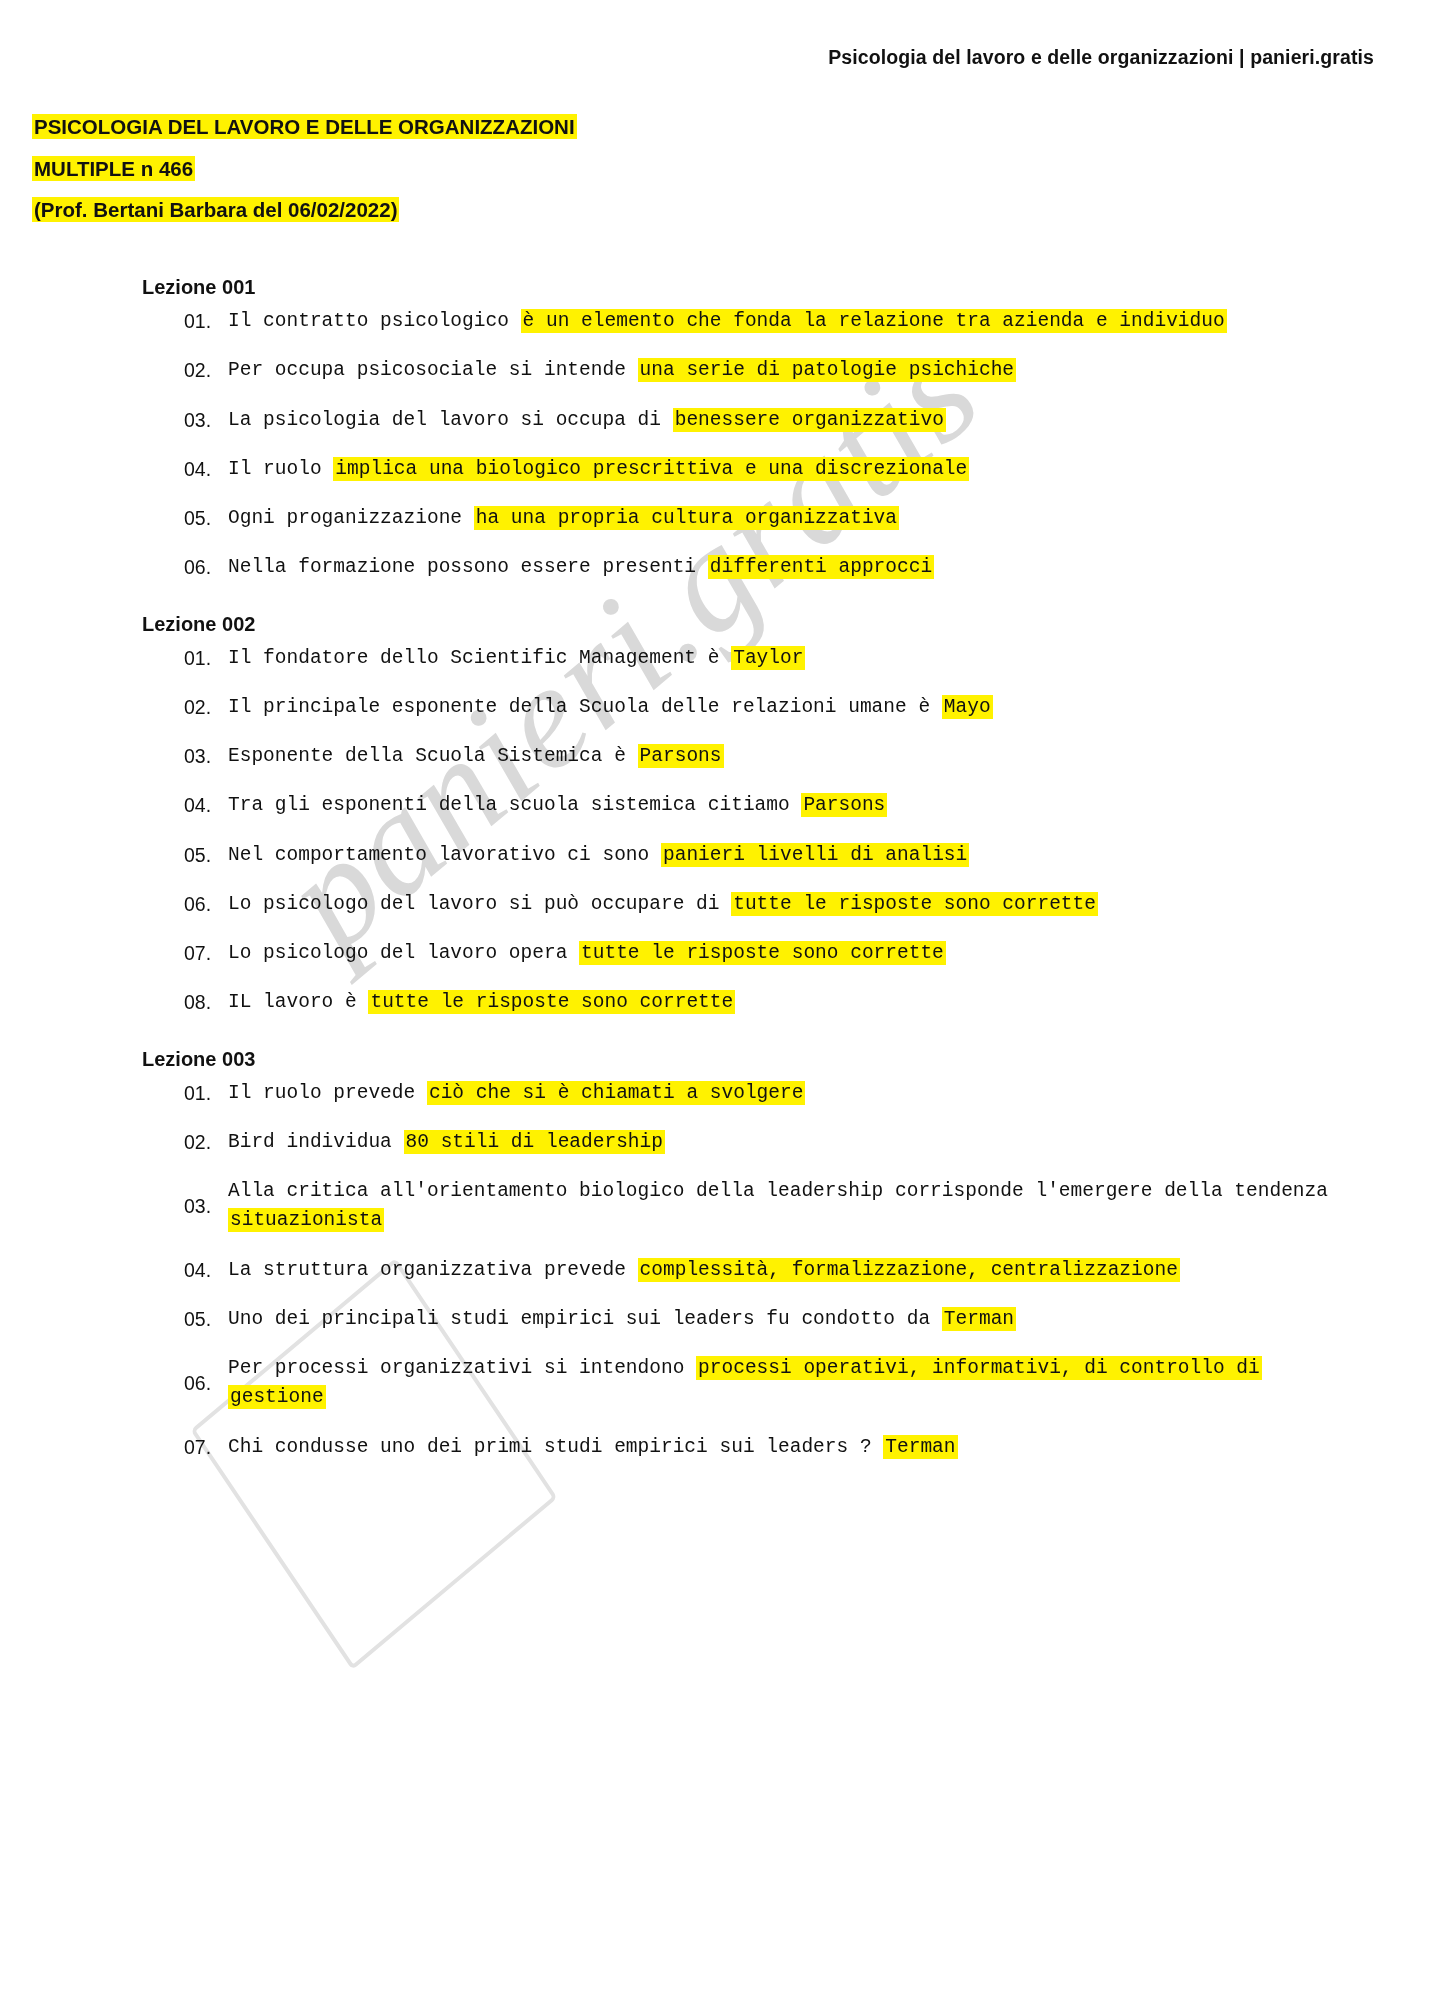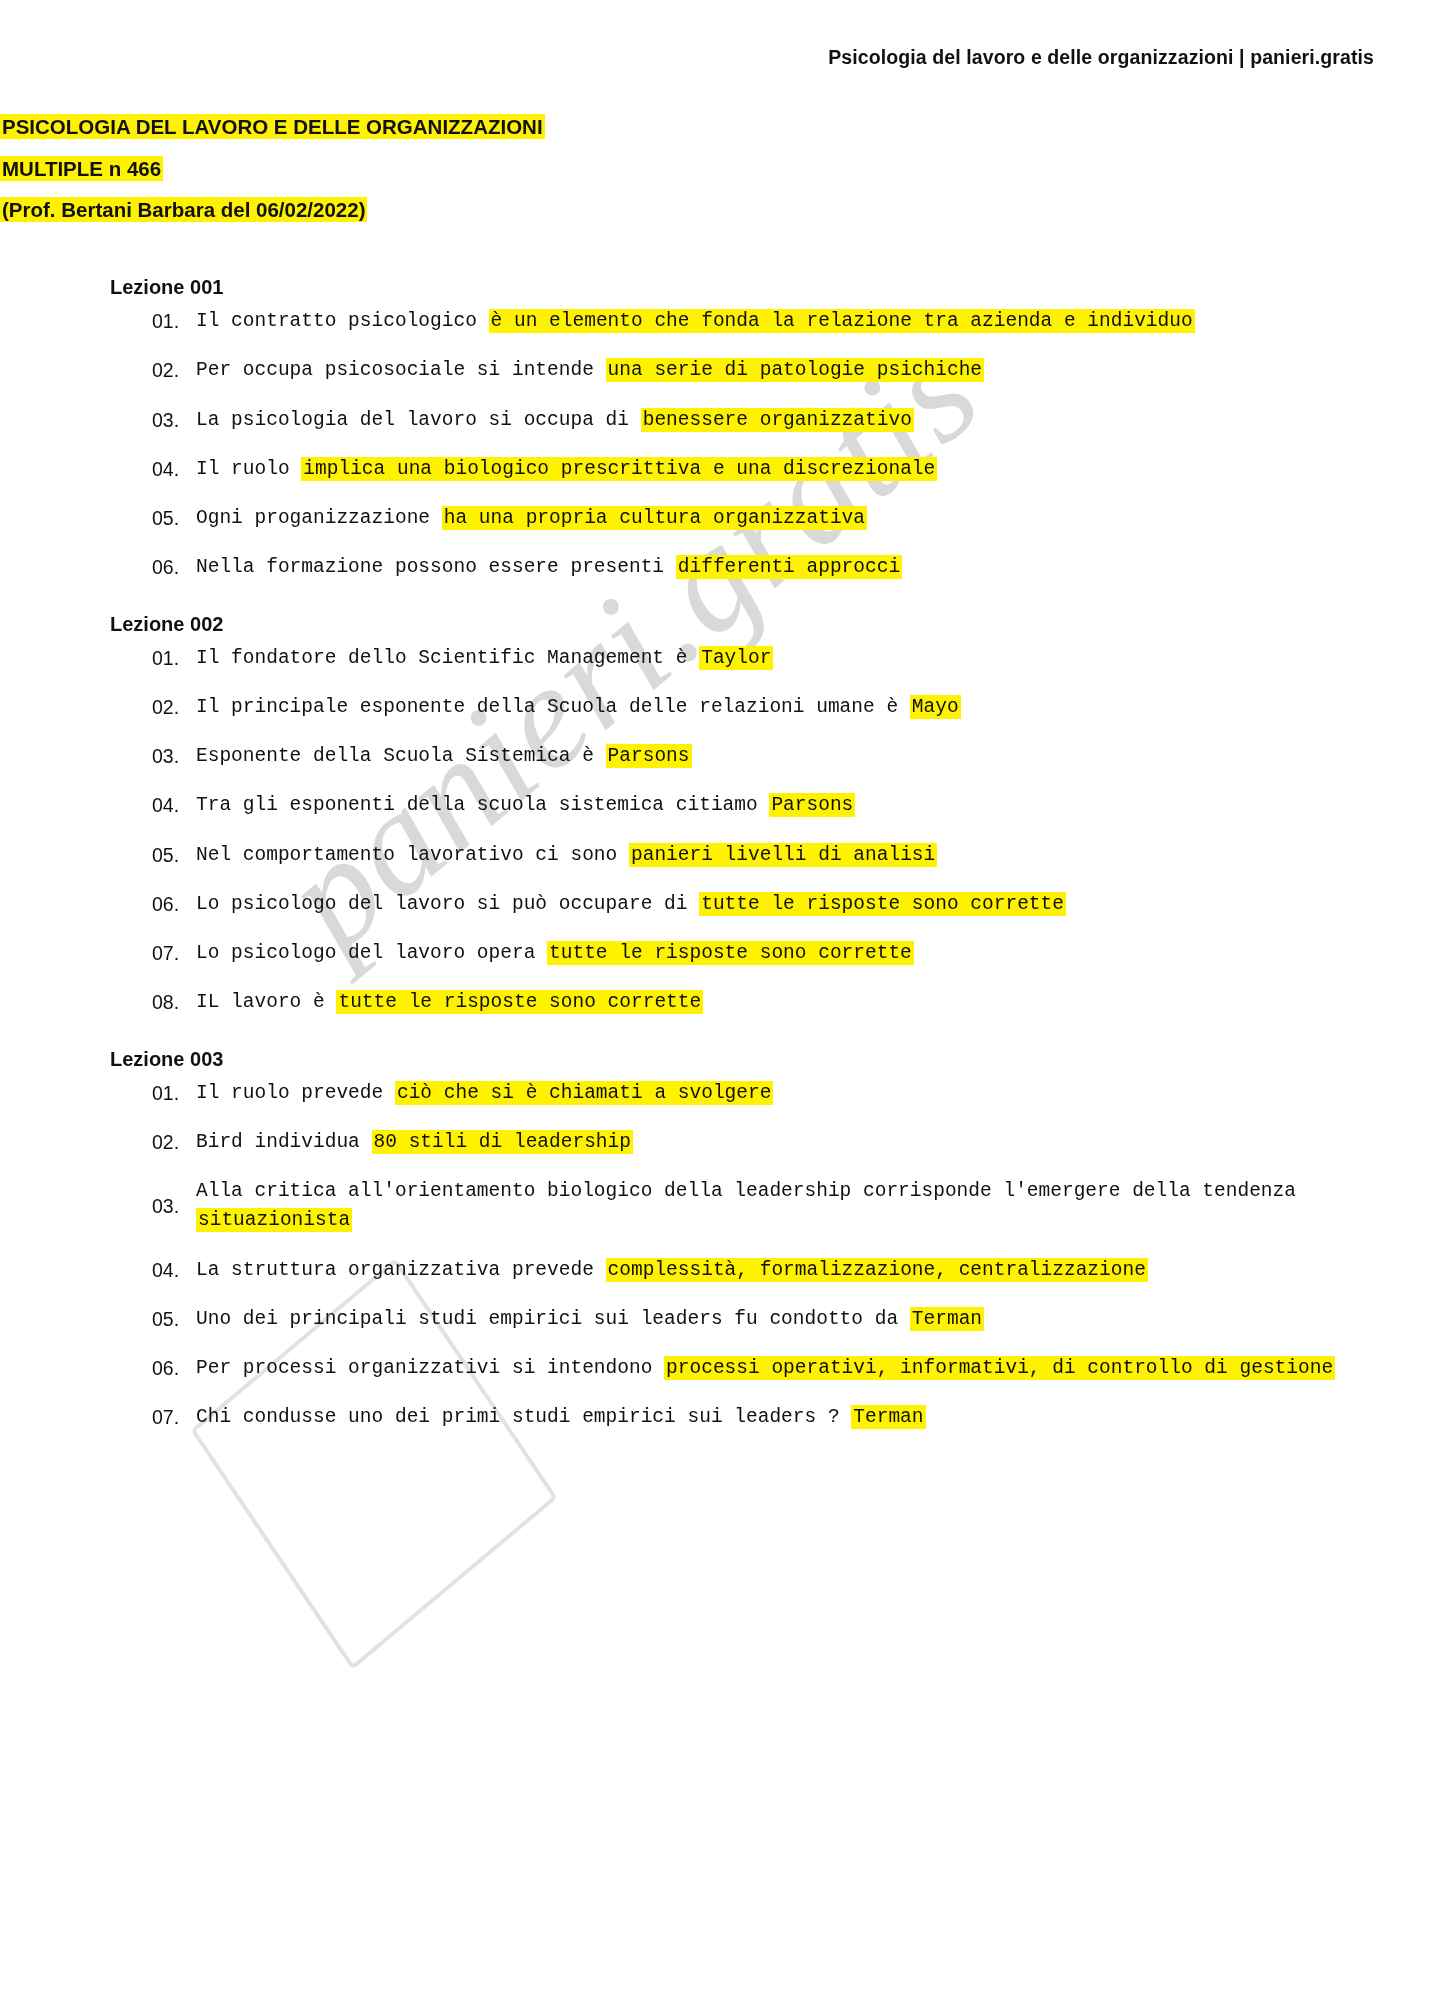--- a/index.html
+++ b/index.html
@@ -51,20 +51,21 @@
     top: 1050px;
     width: 260px;
     height: 280px;
     border: 4px solid #e2e2e2;
     transform: rotate(-40deg) skewX(-6deg);
     border-radius: 6px;
   }
   .content {
     position: relative;
     z-index: 2;
+    padding-left: 32px;
   }
   .header-line {
     text-align: right;
     font-size: 19.5px;
     font-weight: bold;
     color: #111;
     padding: 46px 62px 0 0;
     letter-spacing: 0.1px;
   }
   .title-block {

